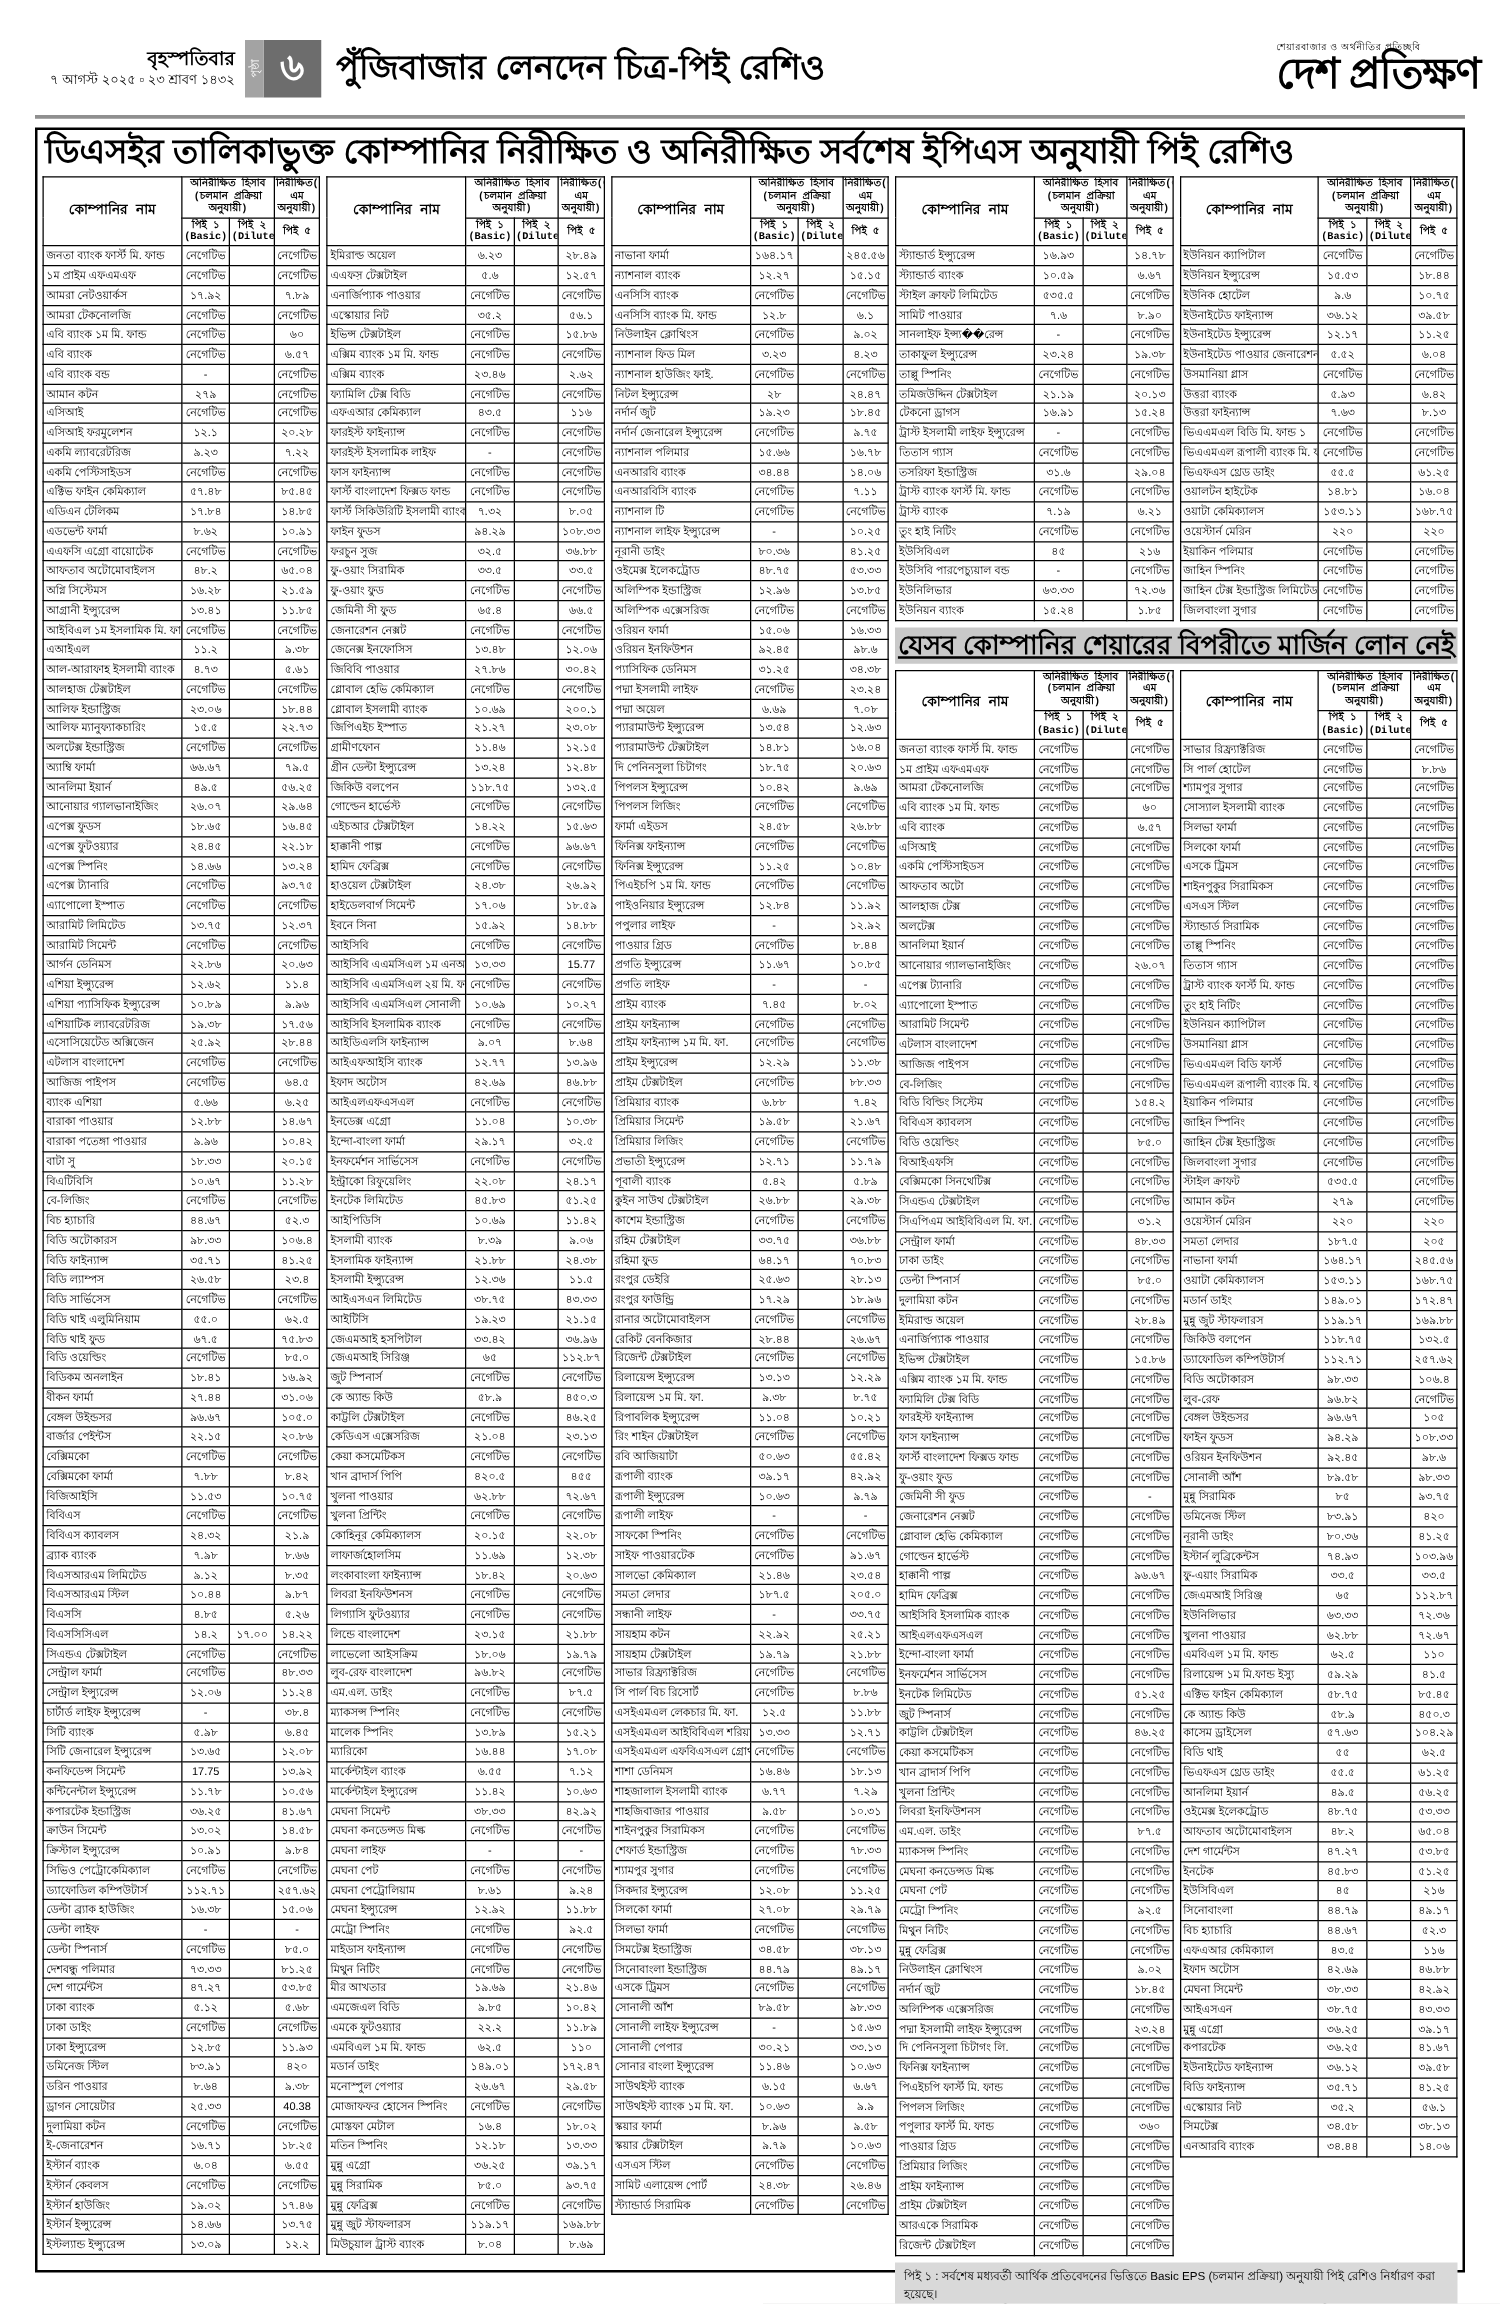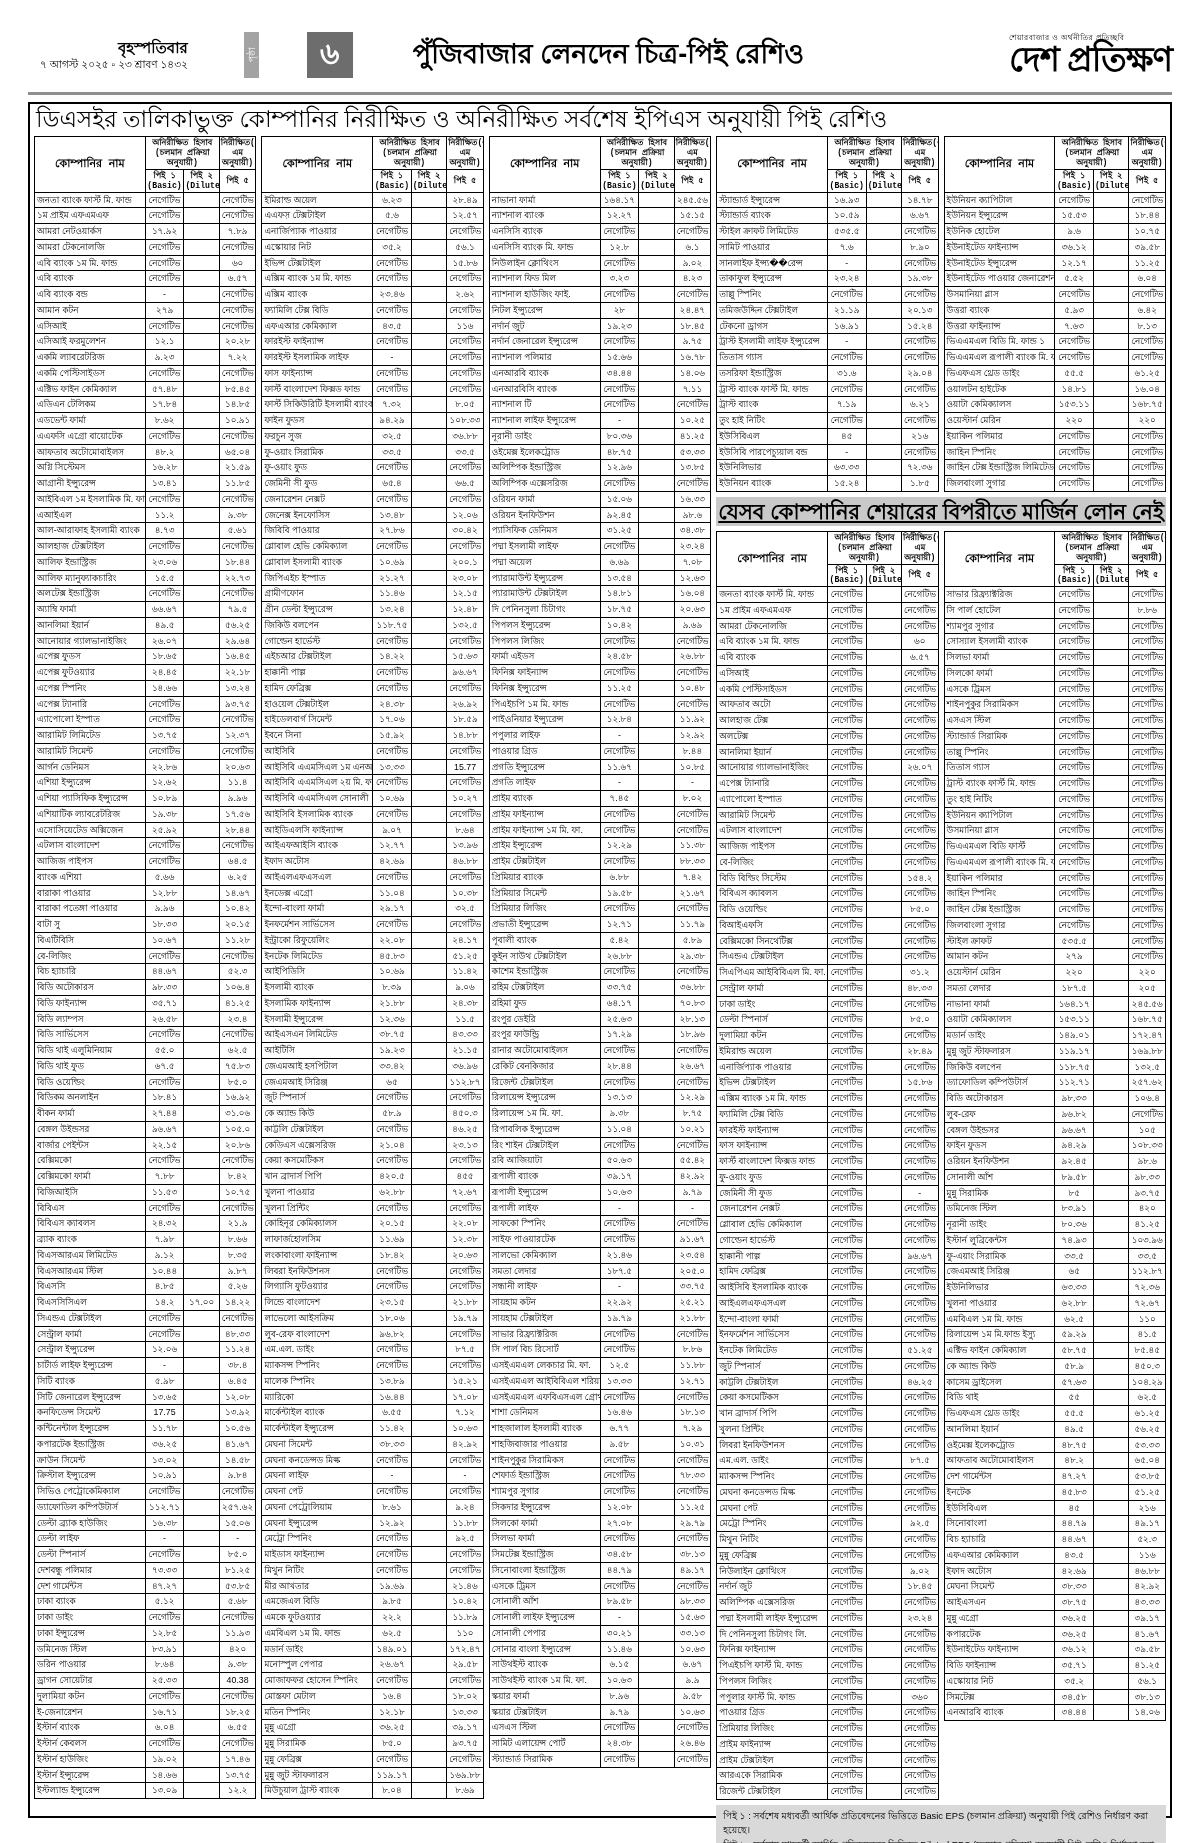--- a/index.html
+++ b/index.html
@@ -1,35 +1,35 @@
 <!DOCTYPE html>
 <html><head>
 <meta charset="utf-8">
 <style>
   html,body{margin:0;padding:0;background:#e8e8e8;}
   .page{width:1200px;height:1843px;background:#fff;position:relative;margin:0 auto;
         font-family:"Liberation Sans","DejaVu Sans",sans-serif;color:#000;overflow:hidden;}
   
-  .masthead{position:absolute;left:28px;right:28px;top:22px;height:66px;display:flex;align-items:center;gap:48px;}
+  .masthead{position:absolute;left:28px;right:16px;top:22px;height:66px;display:flex;align-items:center;}
   .date-block{margin-left:12px;text-align:right;line-height:1.25;}
   .mh-day{font-weight:bold;font-size:15px;}
   .mh-date{font-size:10.5px;text-align:right;}
   .page-tab{margin-left:8px;background:#a3a3a3;color:#fff;font-size:9px;height:46px;width:15px;
             display:flex;align-items:center;justify-content:center;writing-mode:vertical-rl;transform:rotate(180deg);}
   .page-num{width:46px;height:46px;background:#6d6d6d;color:#fff;font-size:30px;font-weight:bold;
             display:flex;align-items:center;justify-content:center;}
   .mh-title{font-size:27px;font-weight:bold;margin-left:12px;white-space:nowrap;}
   .logo{margin-left:auto;text-align:left;line-height:1;}
   .logo-tag{font-size:7.5px;letter-spacing:.5px;margin-bottom:1px;}
   .logo-name{font-size:34px;font-weight:bold;letter-spacing:-1px;}
   .mh-rule{position:absolute;left:28px;right:28px;top:92px;height:3px;background:#8f8f8f;}
   
   .article-box{position:absolute;left:28px;right:28px;top:102px;height:1716px;border:2px solid #000;
                padding:2px 4px;box-sizing:border-box;background:#fff;}
-  .headline{font-size:23px;font-weight:normal;margin:0 2px 4px;line-height:1.15;}
+  .headline{font-size:27px;font-weight:bold;margin:0 2px 4px;line-height:1.15;}
   .cols{display:grid;grid-template-columns:repeat(5,1fr);gap:5px;align-items:start;}
   .right-zone{grid-column:4/6;}
   .two{display:grid;grid-template-columns:1fr 1fr;gap:5px;align-items:start;}
   
   table.pe{border-collapse:collapse;width:100%;table-layout:fixed;}
   table.pe th,table.pe td{border:1px solid #000;overflow:hidden;}
   table.pe thead th{font-size:8.2px;font-weight:bold;text-align:center;line-height:1.2;padding:1px;font-family:Liberation Mono, monospace;}
   th.th-co{font-size:11px !important;}
   th.th-un,th.th-au{white-space:normal;}
   table.pe td{font-size:8.8px;line-height:1.45;padding:1px 2px;white-space:nowrap;}

